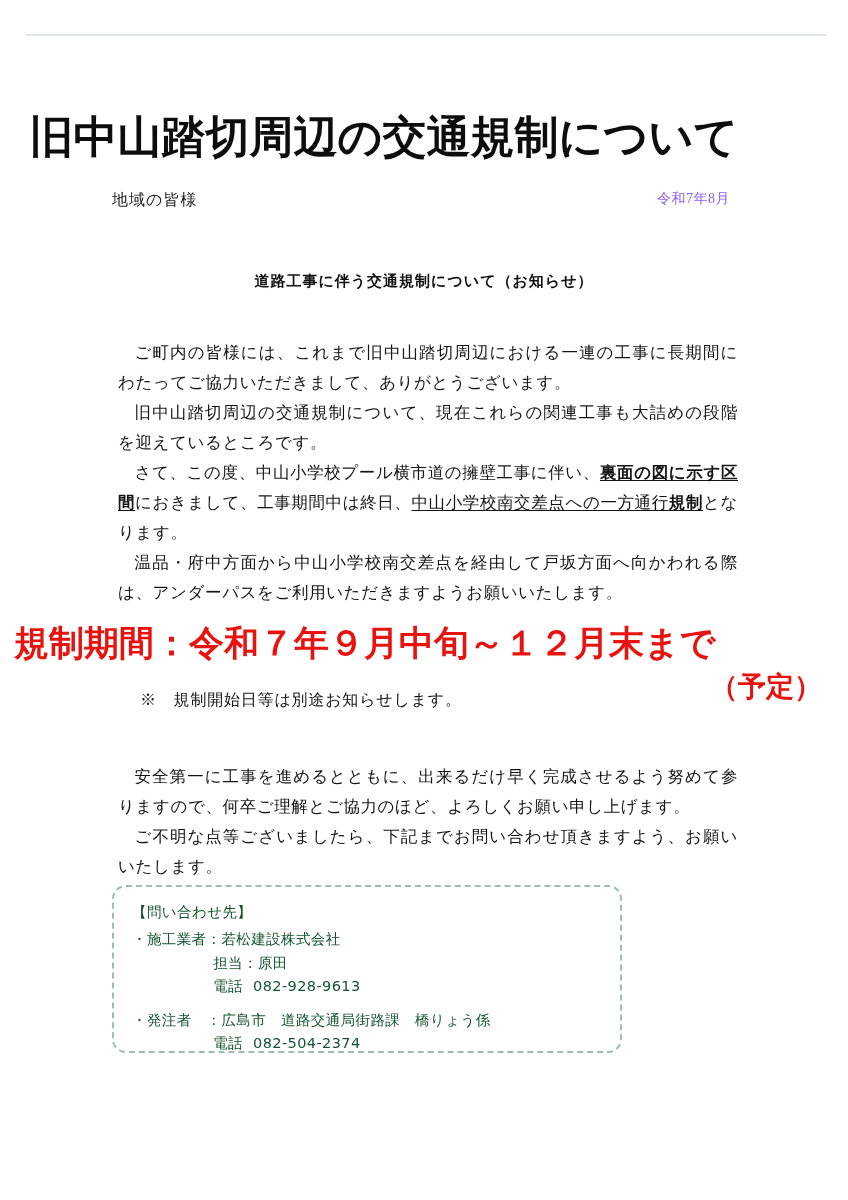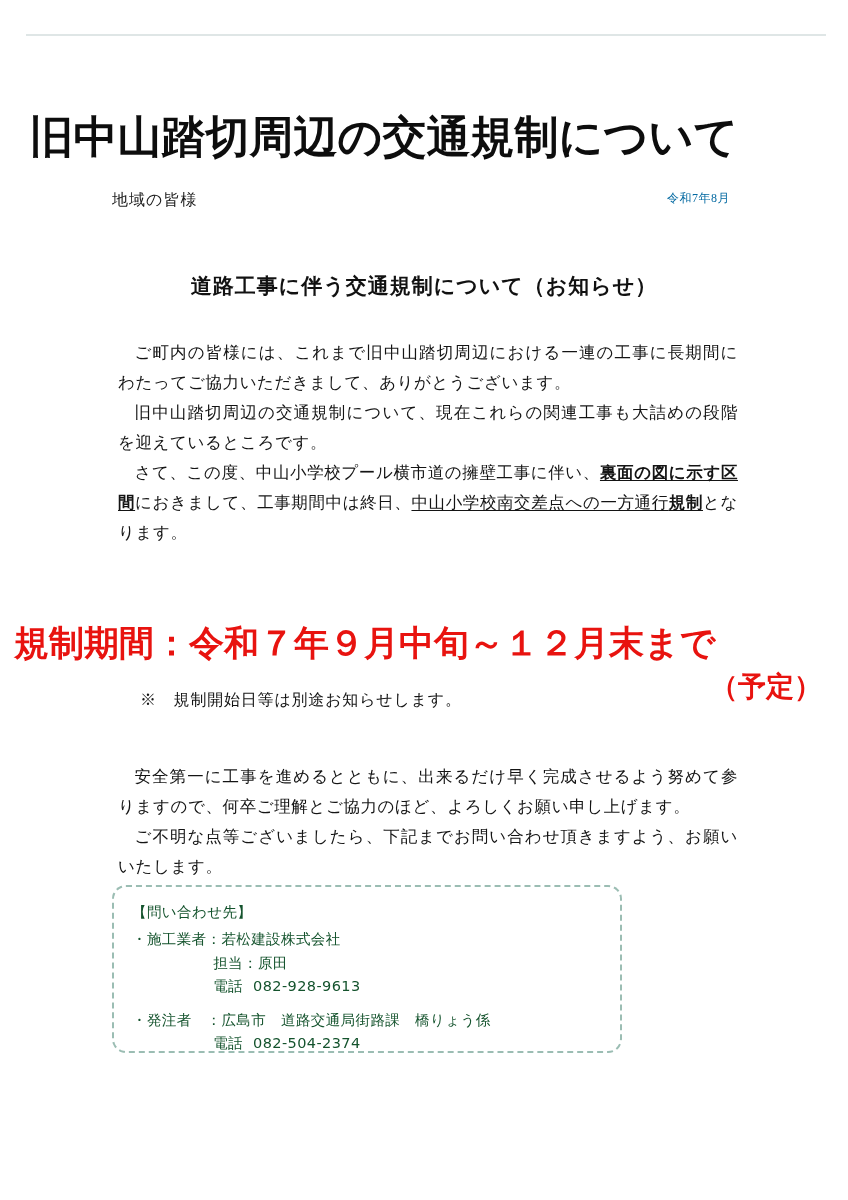--- a/index.html
+++ b/index.html
@@ -51,34 +51,34 @@
     top: 190px;
     left: 112px;
     font-size: 16px;
     letter-spacing: 1px;
     color: #1a1a1a;
   }
   .date {
     position: absolute;
     top: 190px;
     right: 118px;
-    font-size: 12px;
+    font-size: 14px;
     letter-spacing: 0.5px;
-    color: #0369a1;
+    color: #8b5cf6;
   }
 
   .subtitle {
     position: absolute;
     top: 272px;
     left: 0;
     width: 848px;
     text-align: center;
     font-family: "DejaVu Sans", "Liberation Sans", sans-serif;
     font-weight: 700;
-    font-size: 21px;
+    font-size: 15px;
     letter-spacing: 1px;
     color: #111111;
   }
 
   .body-block {
     position: absolute;
     top: 338px;
     left: 118px;
     width: 620px;
     font-size: 16.5px;
@@ -188,20 +188,21 @@
   <div class="date">令和7年8月</div>
 
   <div class="subtitle">道路工事に伴う交通規制について（お知らせ）</div>
 
   <div class="body-block">
     <p>ご町内の皆様には、これまで旧中山踏切周辺における一連の工事に長期間にわたってご協力いただきまして、ありがとうございます。</p>
     <p>旧中山踏切周辺の交通規制について、現在これらの関連工事も大詰めの段階を迎えているところです。</p>
     <p>
       <span>さて、この度、中山小学校プール横市道の擁壁工事に伴い、</span><span class="u-b">裏面の図に示す区間</span><span>におきまして、工事期間中は終日、</span><span class="u">中山小学校南交差点への一方通行</span><span class="u-b">規制</span><span>となります。</span>
     </p>
+    <p>温品・府中方面から中山小学校南交差点を経由して戸坂方面へ向かわれる際は、アンダーパスをご利用いただきますようお願いいたします。</p>
   </div>
 
   <div class="period">規制期間：令和７年９月中旬～１２月末まで</div>
   <div class="period-sub">（予定）</div>
 
   <div class="note">※　規制開始日等は別途お知らせします。</div>
 
   <div class="closing">
     <p>安全第一に工事を進めるとともに、出来るだけ早く完成させるよう努めて参りますので、何卒ご理解とご協力のほど、よろしくお願い申し上げます。</p>
     <p>ご不明な点等ございましたら、下記までお問い合わせ頂きますよう、お願いいたします。</p>

